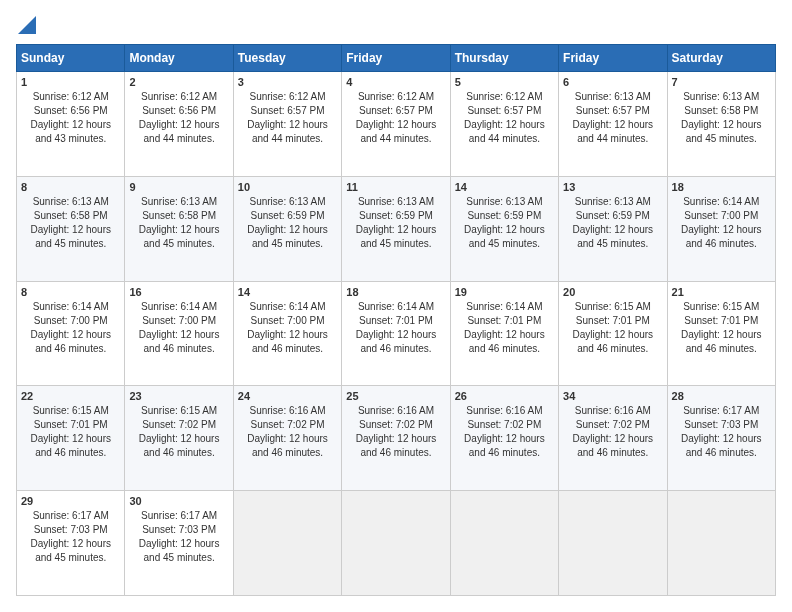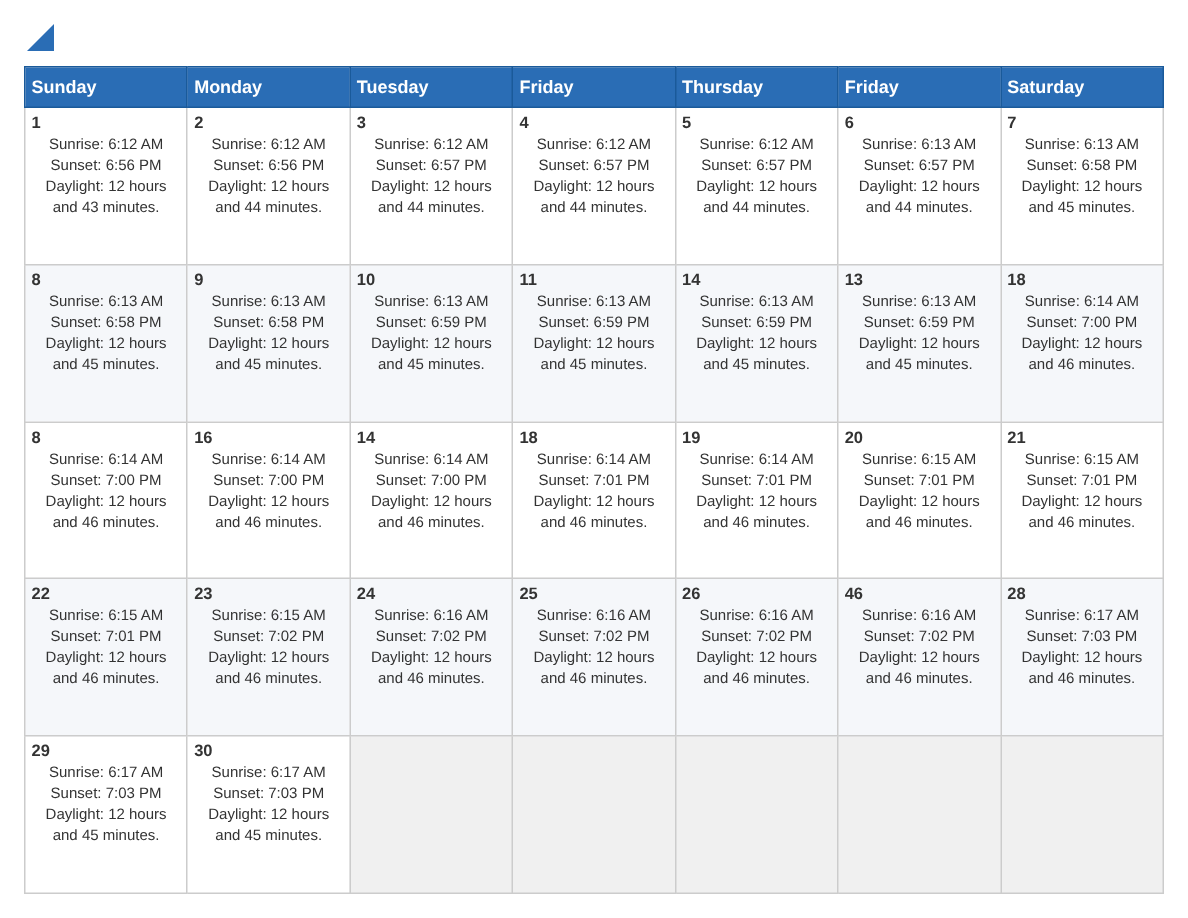--- a/index.html
+++ b/index.html
@@ -230,21 +230,21 @@
           </td>
           <td>
             <span class="day-num">25</span>
             <div class="cell-text">Sunrise: 6:16 AM<br>Sunset: 7:02 PM<br>Daylight: 12 hours<br>and 46 minutes.</div>
           </td>
           <td>
             <span class="day-num">26</span>
             <div class="cell-text">Sunrise: 6:16 AM<br>Sunset: 7:02 PM<br>Daylight: 12 hours<br>and 46 minutes.</div>
           </td>
           <td>
-            <span class="day-num">46</span>
+            <span class="day-num">34</span>
             <div class="cell-text">Sunrise: 6:16 AM<br>Sunset: 7:02 PM<br>Daylight: 12 hours<br>and 46 minutes.</div>
           </td>
           <td>
             <span class="day-num">28</span>
             <div class="cell-text">Sunrise: 6:17 AM<br>Sunset: 7:03 PM<br>Daylight: 12 hours<br>and 46 minutes.</div>
           </td>
         </tr>
         <tr>
           <td>
             <span class="day-num">29</span>

